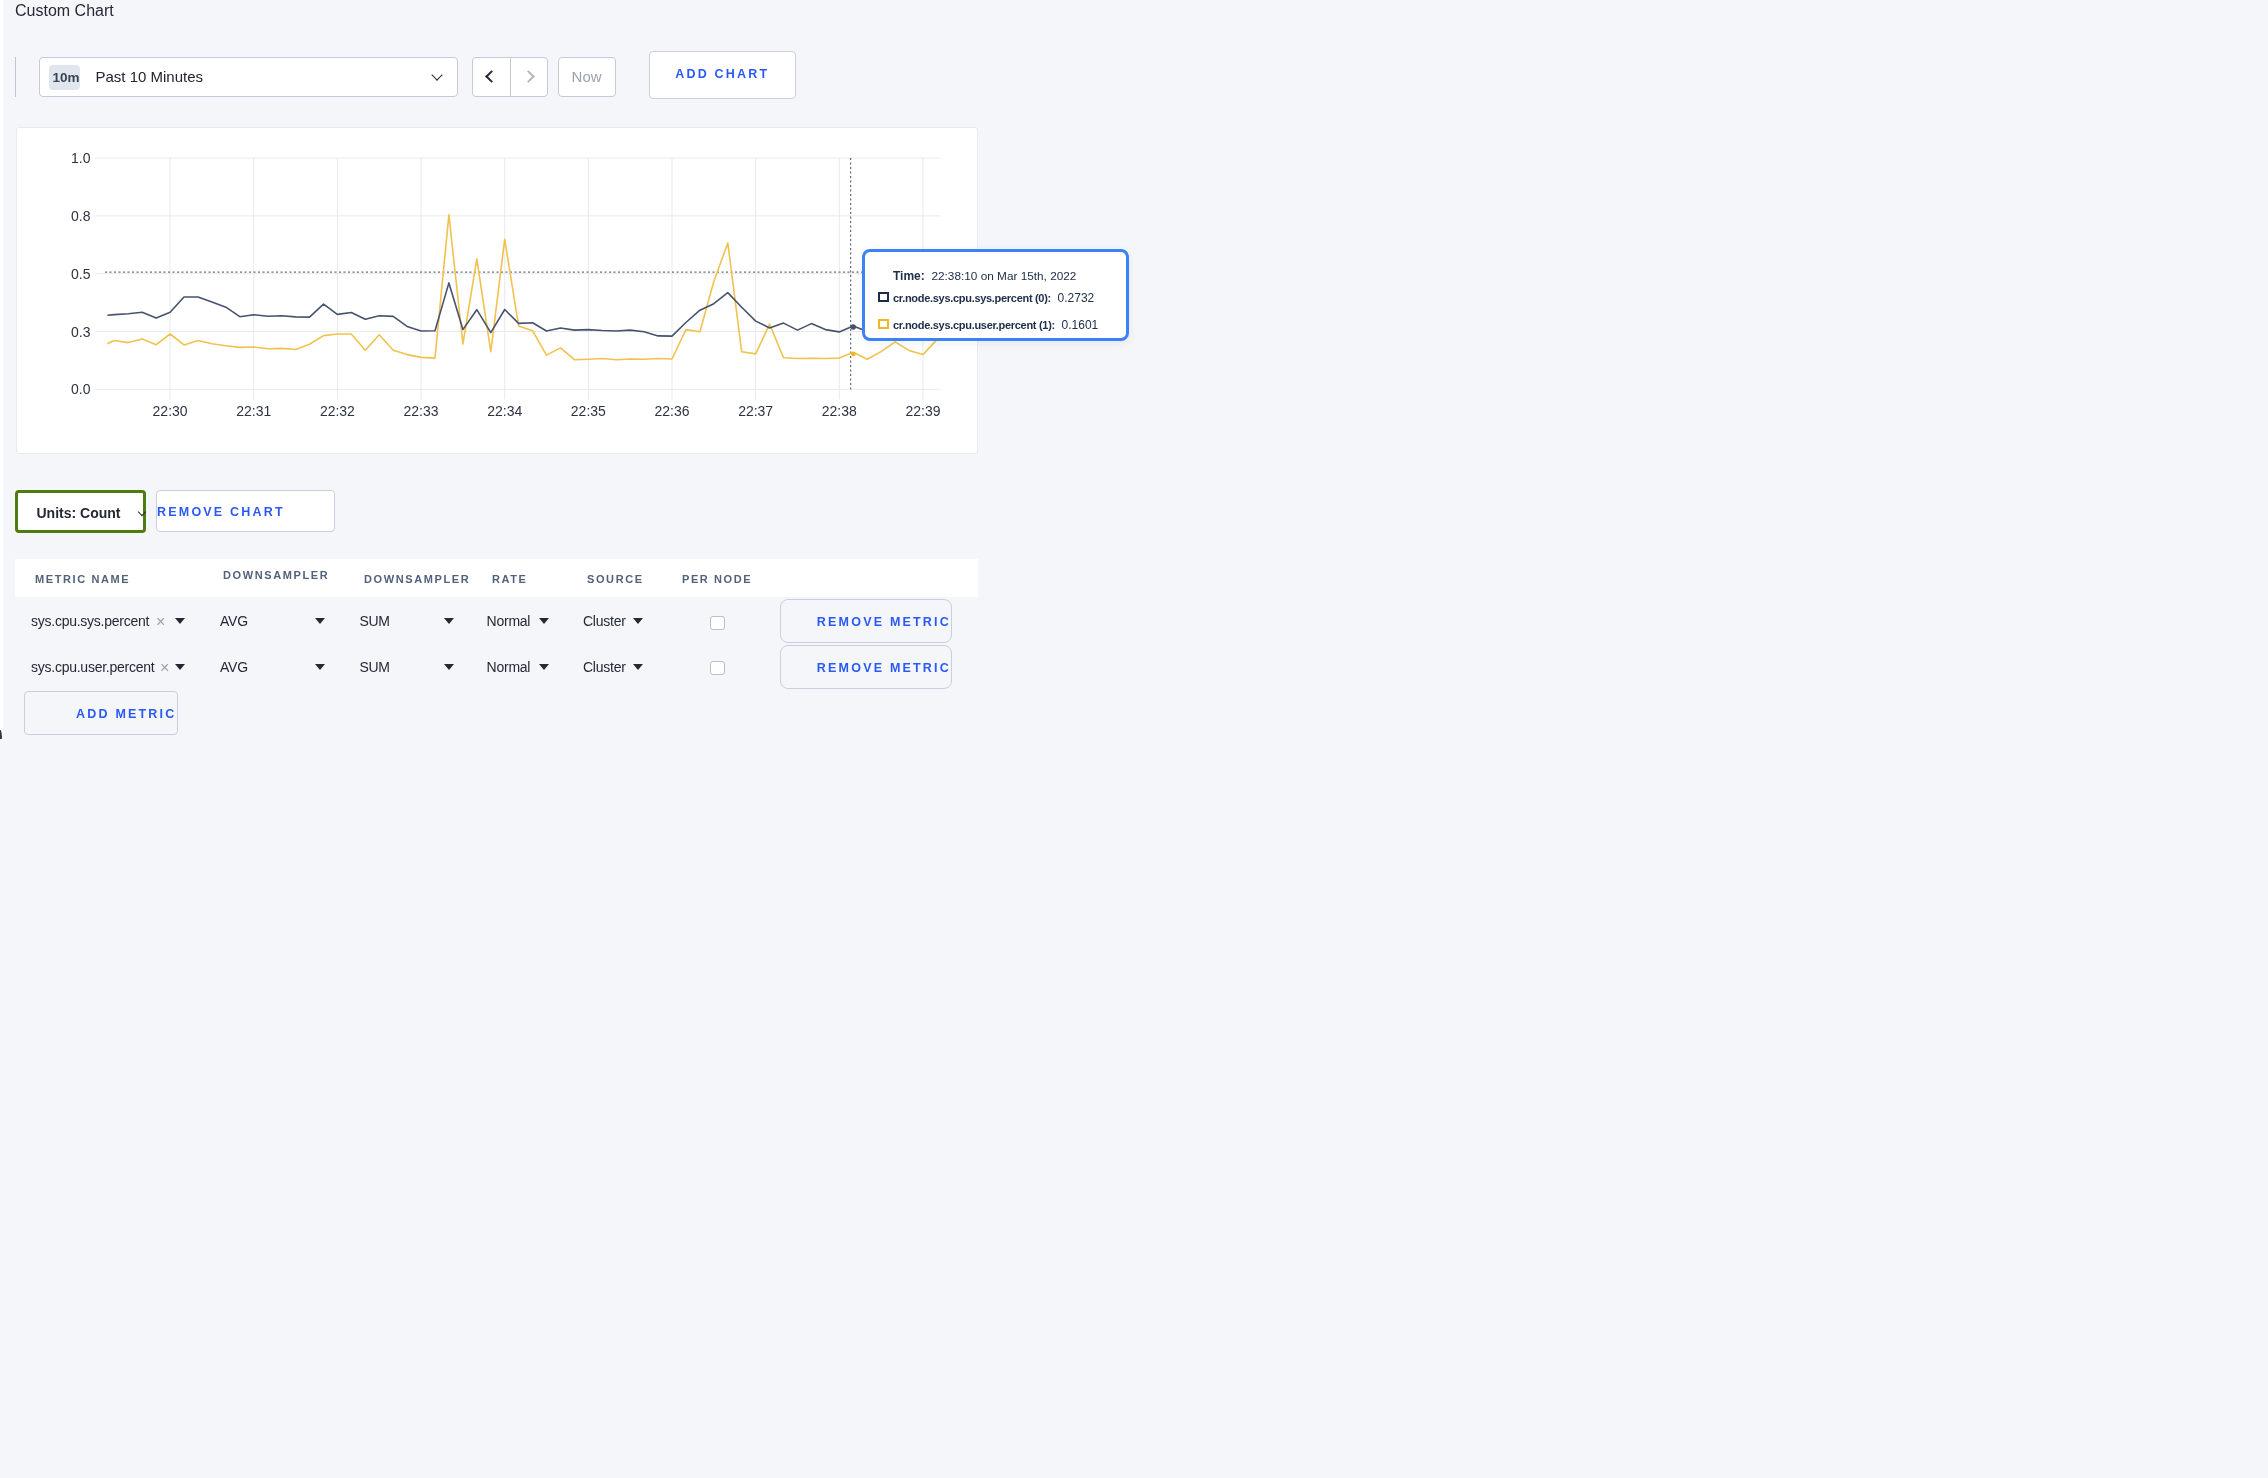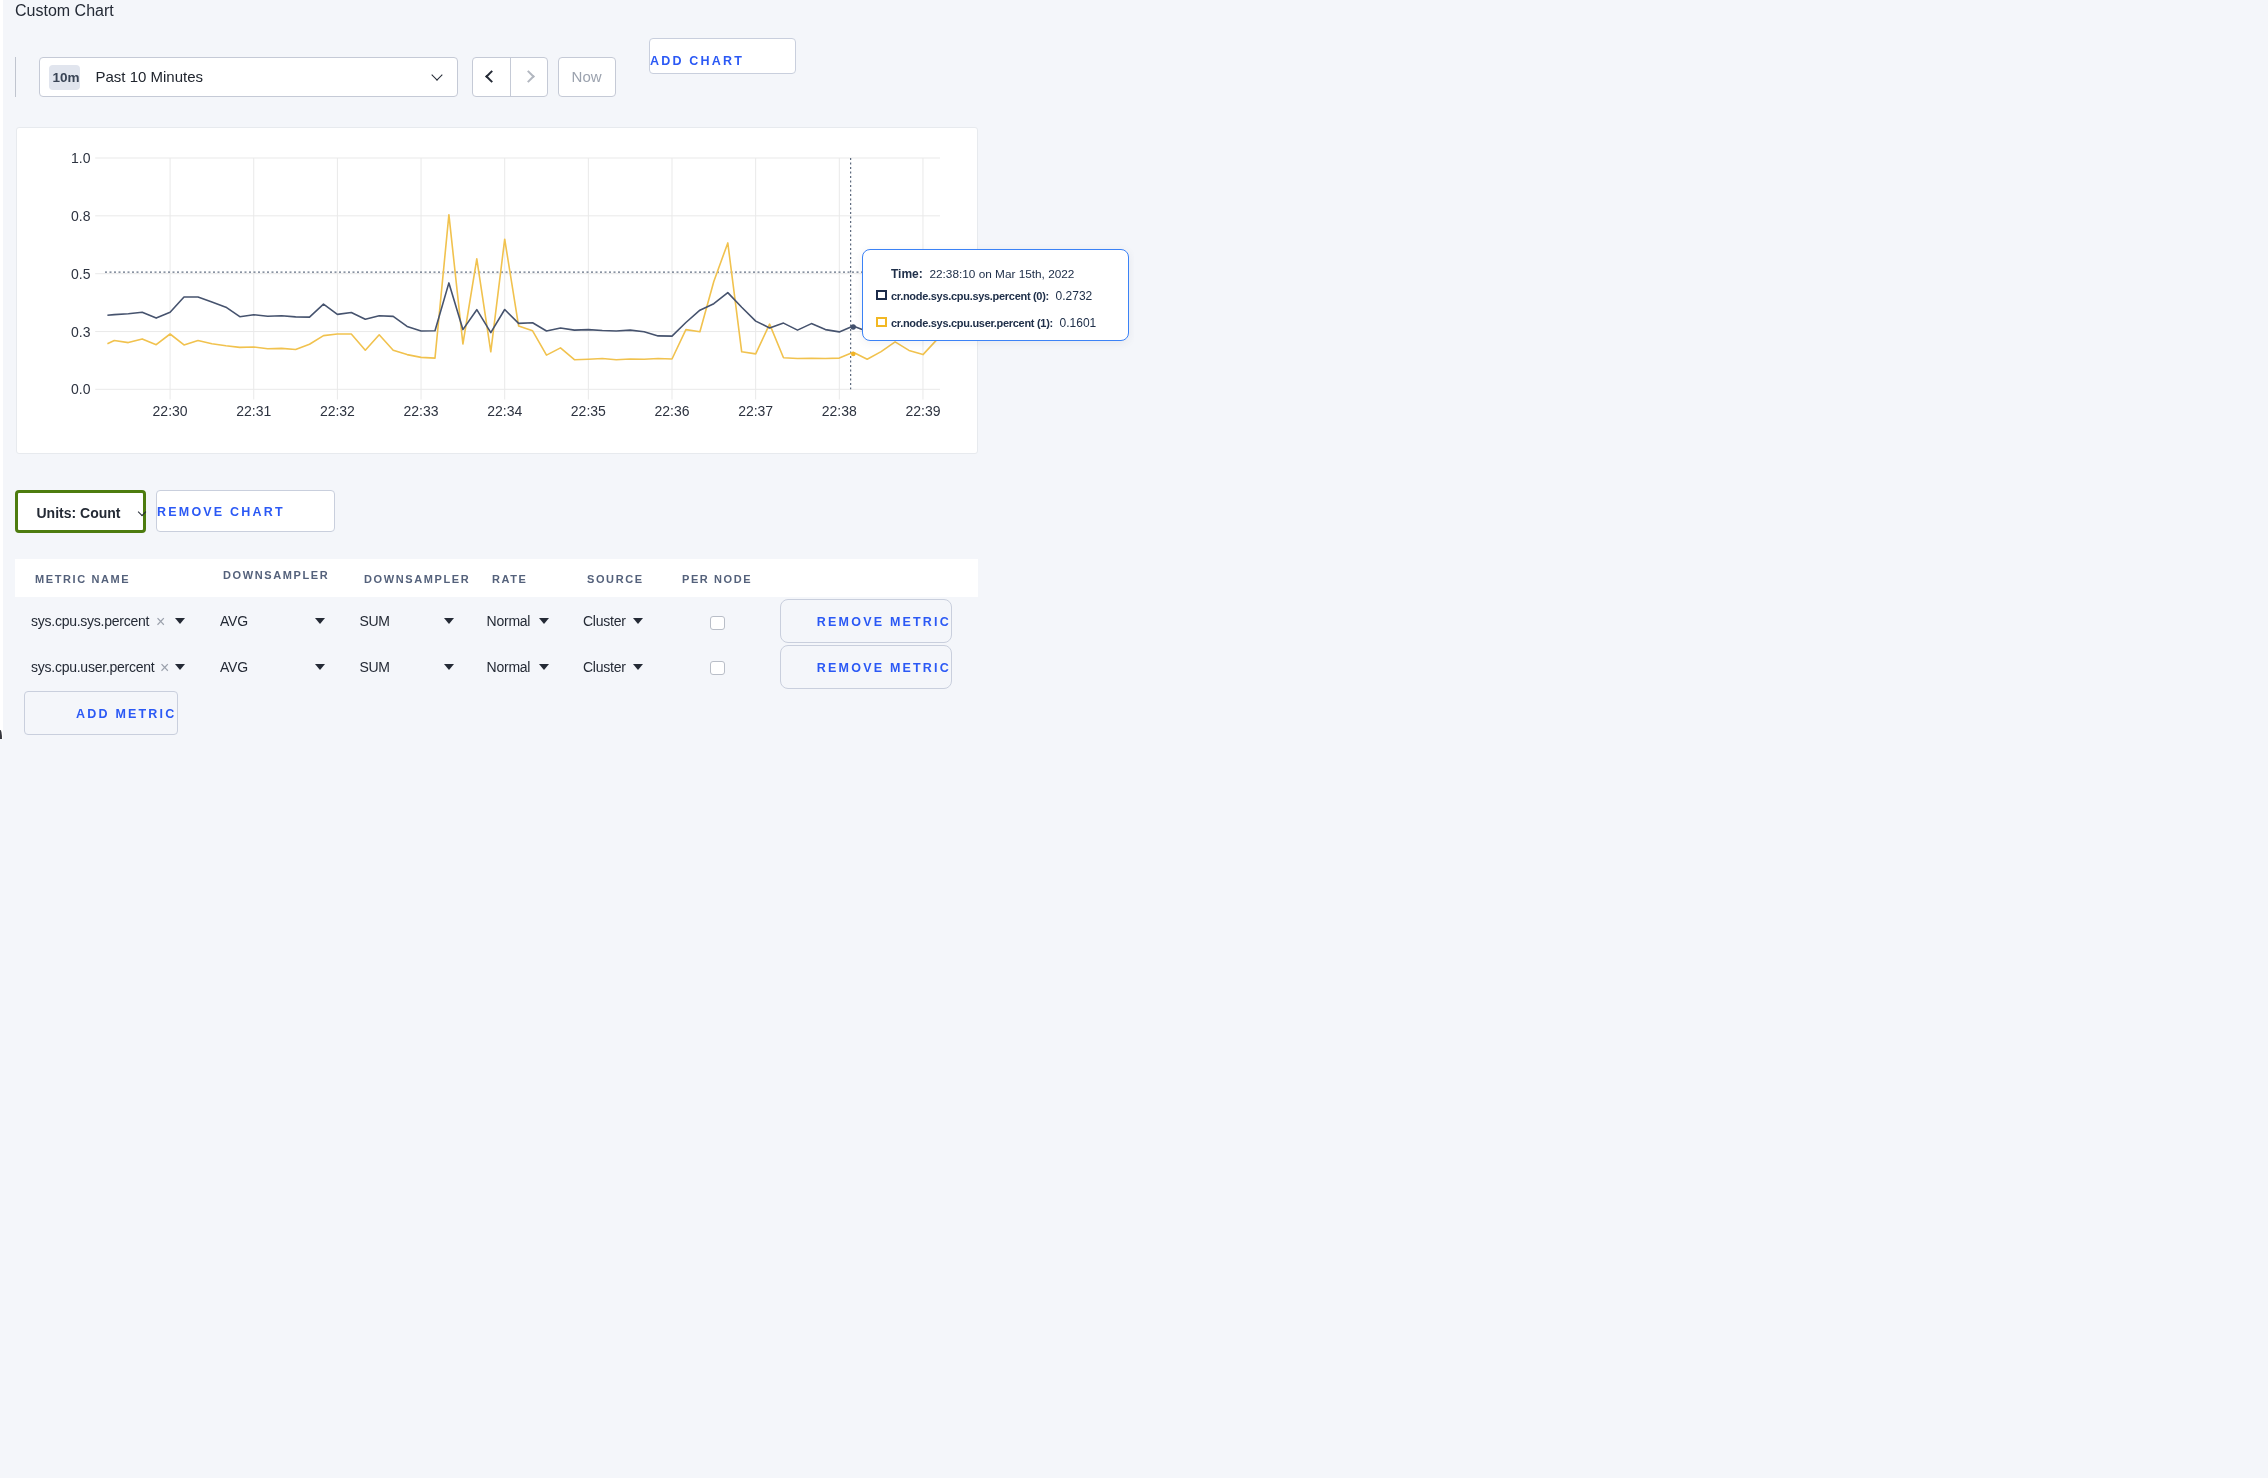--- a/index.html
+++ b/index.html
@@ -17,21 +17,21 @@
   <div class="abs" style="left:9.5px;top:7px;width:30.6px;height:25px;background:#e1e5ee;border-radius:4px;text-align:right;line-height:25px;font-size:13.5px;font-weight:700;color:#394455">10m</div>
   <div class="abs" style="left:56px;top:10px;font-size:15px;color:#20252e">Past 10 Minutes</div>
   <span class="chev abs" style="left:393px;top:13px;width:8px;height:8px;border-width:0 1.8px 1.8px 0"></span>
 </div>
 <div class="abs" style="left:471.5px;top:57px;width:76px;height:40px;background:#fff;border:1px solid #c5cad6;border-radius:4px">
   <div class="abs" style="left:37.5px;top:0;width:1px;height:38px;background:#c5cad6"></div>
   <span class="abs" style="left:14px;top:14px;width:9px;height:9px;border-style:solid;border-color:#242a35;border-width:0 0 2.2px 2.2px;transform:rotate(45deg)"></span>
   <span class="abs" style="left:51px;top:14px;width:9px;height:9px;border-style:solid;border-color:#b2b7c0;border-width:2.2px 2.2px 0 0;transform:rotate(45deg)"></span>
 </div>
 <div class="abs" style="left:557.6px;top:57px;width:58px;height:40px;background:#fff;border:1px solid #c5cad6;border-radius:4px;text-align:center;line-height:38px;font-size:15px;color:#9ba2ae">Now</div>
-<div class="abs btn" style="left:649px;top:38px;width:146.6px;height:36px;text-align:left;line-height:41px"><span class="blue">ADD CHART</span></div>
+<div class="abs btn" style="left:649px;top:51px;width:146.6px;height:48px;text-align:center;line-height:41px"><span class="blue">ADD CHART</span></div>
 
 <div class="abs" style="left:16px;top:126.5px;width:962px;height:327px;background:#fff;border:1px solid #e7eaee;border-radius:3px"></div>
 <svg width="962" height="327" style="position:absolute;left:16px;top:126.5px">
 <line x1="79.2" y1="31.00" x2="924" y2="31.00" stroke="#e9e9e9" stroke-width="1"></line>
 <line x1="79.2" y1="88.85" x2="924" y2="88.85" stroke="#e9e9e9" stroke-width="1"></line>
 <line x1="79.2" y1="146.70" x2="924" y2="146.70" stroke="#e9e9e9" stroke-width="1"></line>
 <line x1="79.2" y1="204.55" x2="924" y2="204.55" stroke="#e9e9e9" stroke-width="1"></line>
 <line x1="79.2" y1="262.30" x2="924" y2="262.30" stroke="#e9e9e9" stroke-width="1"></line>
 <line x1="154.10" y1="31" x2="154.10" y2="272.5" stroke="#e9e9e9" stroke-width="1"></line>
 <line x1="237.75" y1="31" x2="237.75" y2="272.5" stroke="#e9e9e9" stroke-width="1"></line>
@@ -59,21 +59,21 @@
 <text x="321.40" y="288.7" text-anchor="middle" font-size="14" fill="#2d3340" font-family="Liberation Sans, sans-serif">22:32</text>
 <text x="405.05" y="288.7" text-anchor="middle" font-size="14" fill="#2d3340" font-family="Liberation Sans, sans-serif">22:33</text>
 <text x="488.70" y="288.7" text-anchor="middle" font-size="14" fill="#2d3340" font-family="Liberation Sans, sans-serif">22:34</text>
 <text x="572.35" y="288.7" text-anchor="middle" font-size="14" fill="#2d3340" font-family="Liberation Sans, sans-serif">22:35</text>
 <text x="656.00" y="288.7" text-anchor="middle" font-size="14" fill="#2d3340" font-family="Liberation Sans, sans-serif">22:36</text>
 <text x="739.65" y="288.7" text-anchor="middle" font-size="14" fill="#2d3340" font-family="Liberation Sans, sans-serif">22:37</text>
 <text x="823.30" y="288.7" text-anchor="middle" font-size="14" fill="#2d3340" font-family="Liberation Sans, sans-serif">22:38</text>
 <text x="906.95" y="288.7" text-anchor="middle" font-size="14" fill="#2d3340" font-family="Liberation Sans, sans-serif">22:39</text>
 </svg>
 
-<div class="abs" style="left:862px;top:249.4px;width:267px;height:92px;background:#fff;border:1px solid #3b82f6;border-radius:8px;box-shadow:0 2px 8px rgba(60,70,90,0.08)">
+<div class="abs" style="left:862px;top:249.4px;width:267px;height:92px;background:#fff;border:3px solid #3b82f6;border-radius:8px;box-shadow:0 2px 8px rgba(60,70,90,0.08)">
   <div class="abs tt" style="left:28px;top:17px"><b>Time:</b>&nbsp;&nbsp;<span style="font-size:11.8px">22:38:10 on Mar 15th, 2022</span></div>
   <div class="abs" style="left:13.4px;top:39.7px;width:10.4px;height:10.4px;border:2px solid #1c2b4a"></div>
   <div class="abs tt" style="left:28px;top:39px"><b class="ttb">cr.node.sys.cpu.sys.percent (0):</b>&nbsp;&nbsp;0.2732</div>
   <div class="abs" style="left:13.4px;top:66.2px;width:10.4px;height:10.4px;border:2px solid #f2b824"></div>
   <div class="abs tt" style="left:28px;top:65.5px"><b class="ttb">cr.node.sys.cpu.user.percent (1):</b>&nbsp;&nbsp;0.1601</div>
 </div>
 
 <div class="abs" style="left:15px;top:489.5px;width:131px;height:43px;background:#fff;border:3px solid #4d7c0f;border-radius:4px">
   <div class="abs" style="left:18.5px;top:12px;font-size:14px;font-weight:700;color:#242a35">Units: Count</div>
   <span class="chev abs" style="left:121px;top:16px;width:6px;height:6px;border-width:0 1.8px 1.8px 0"></span>

